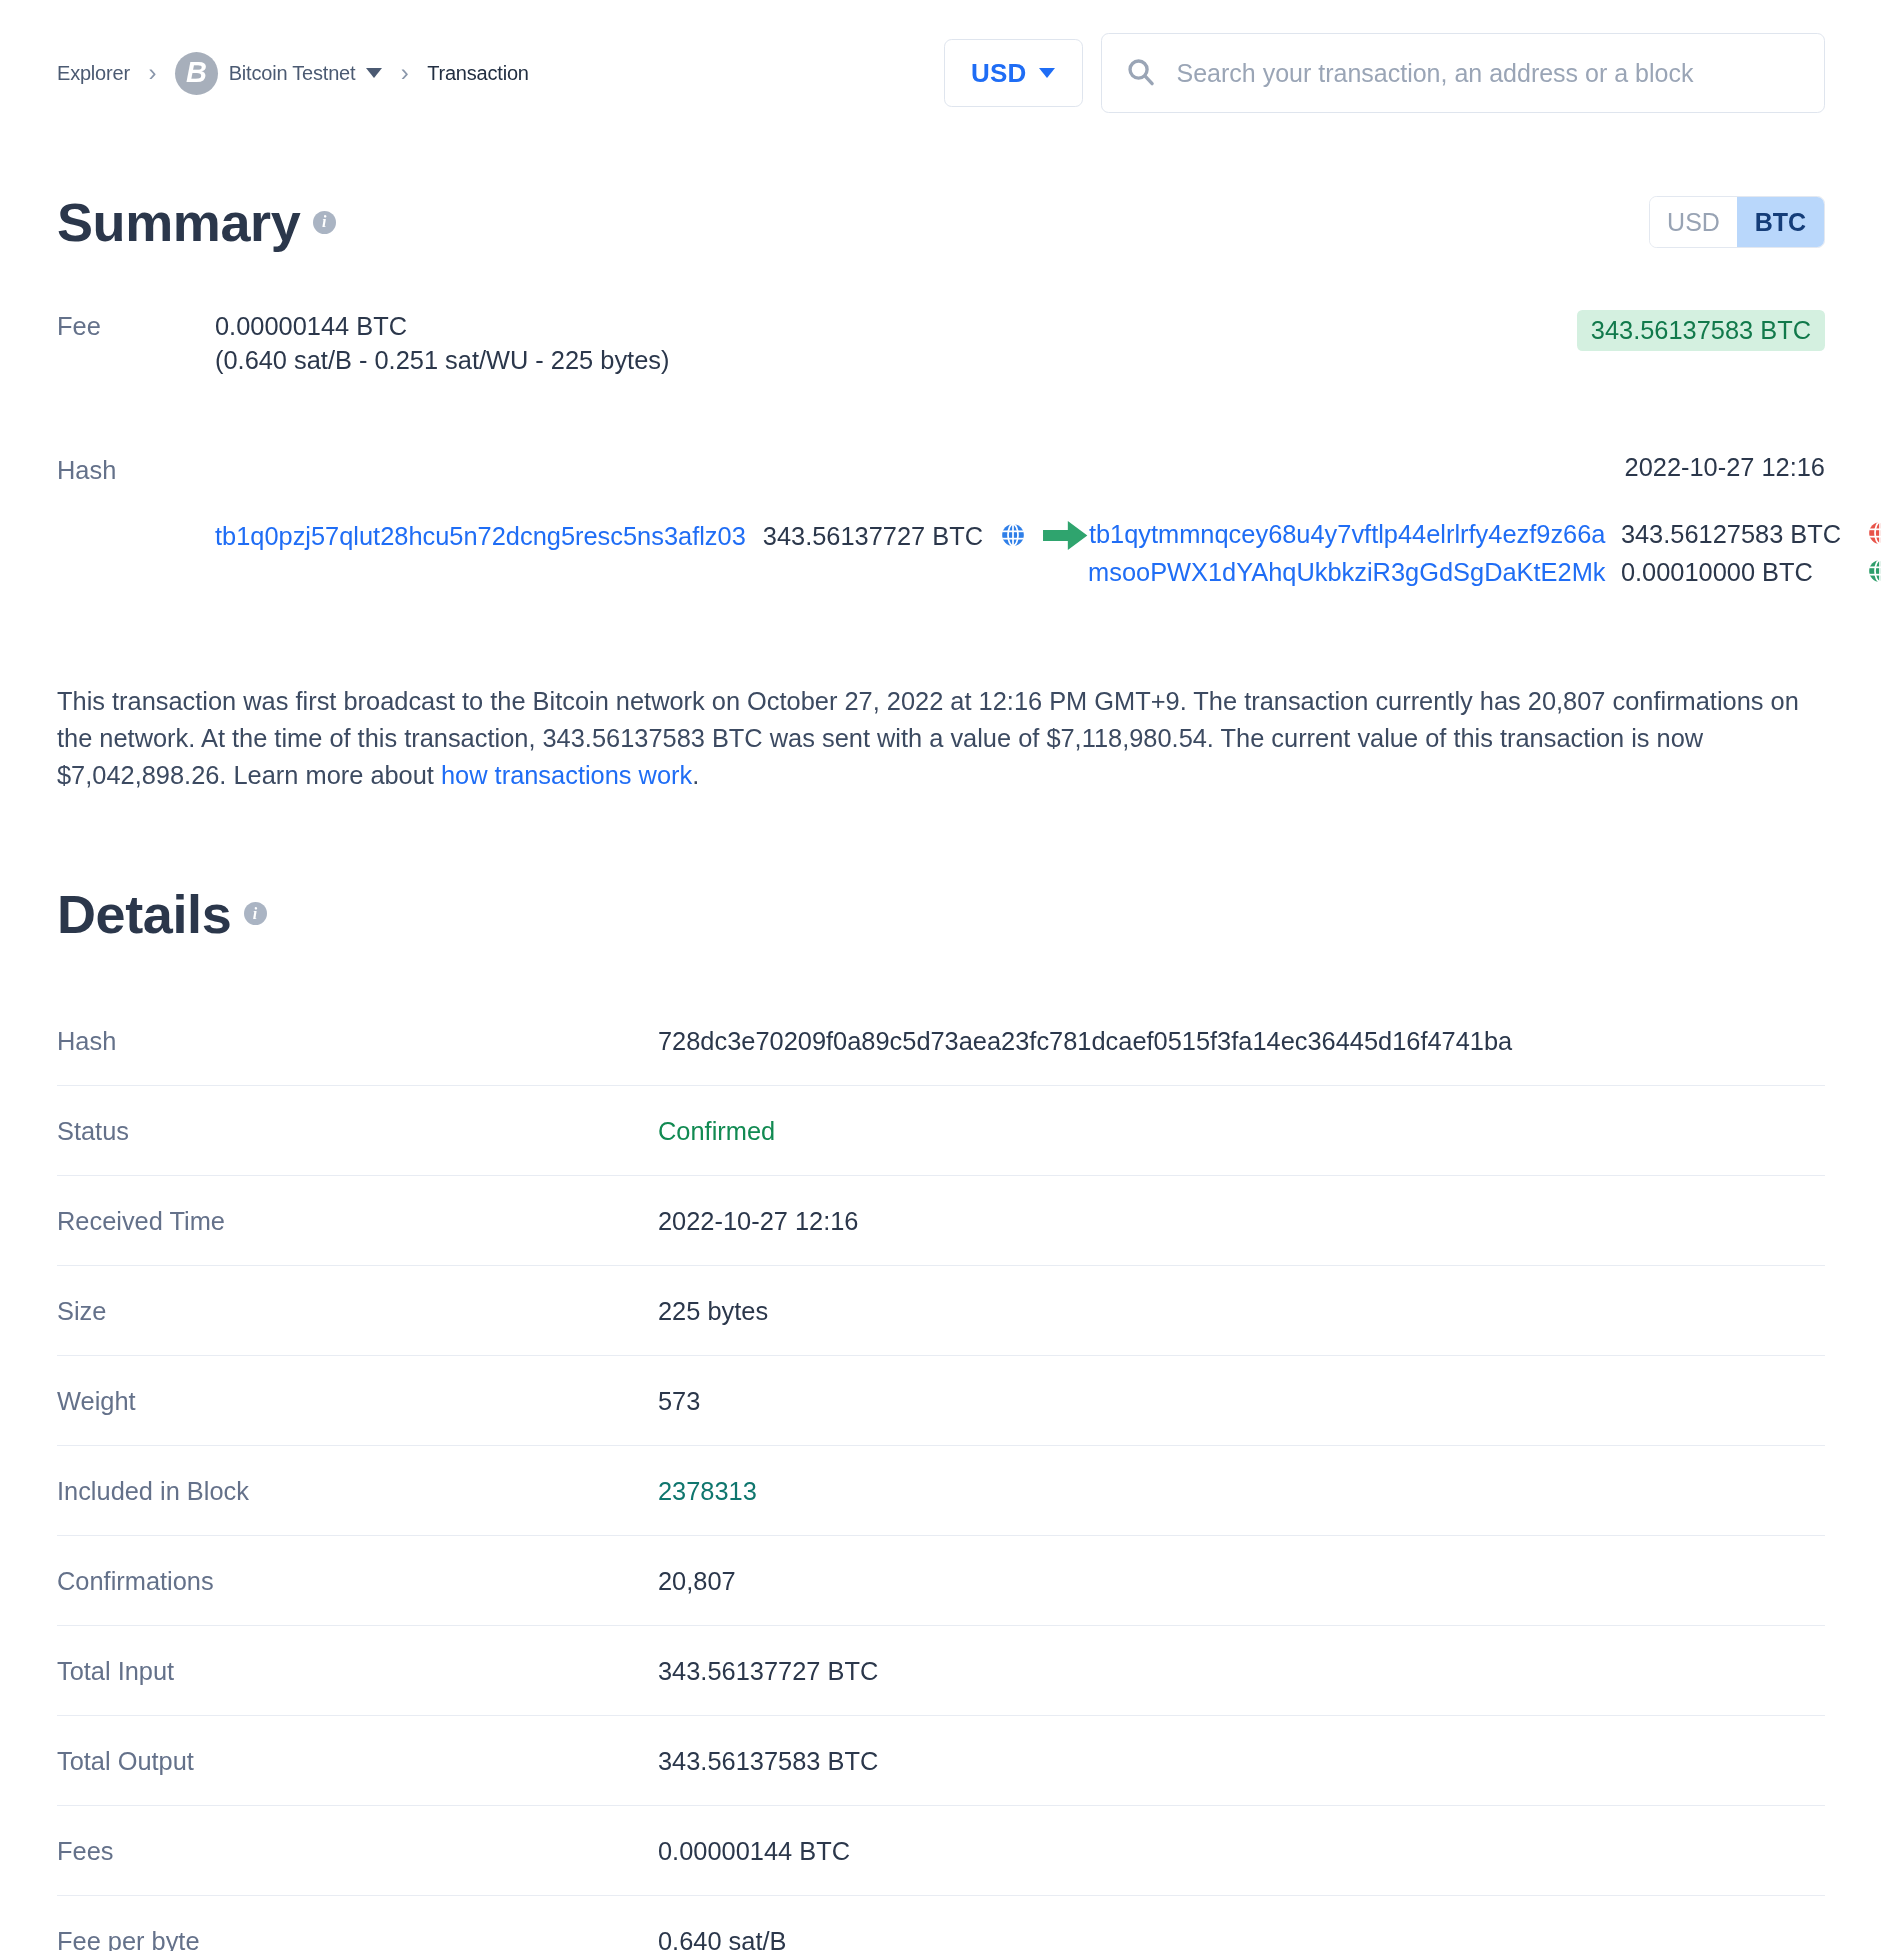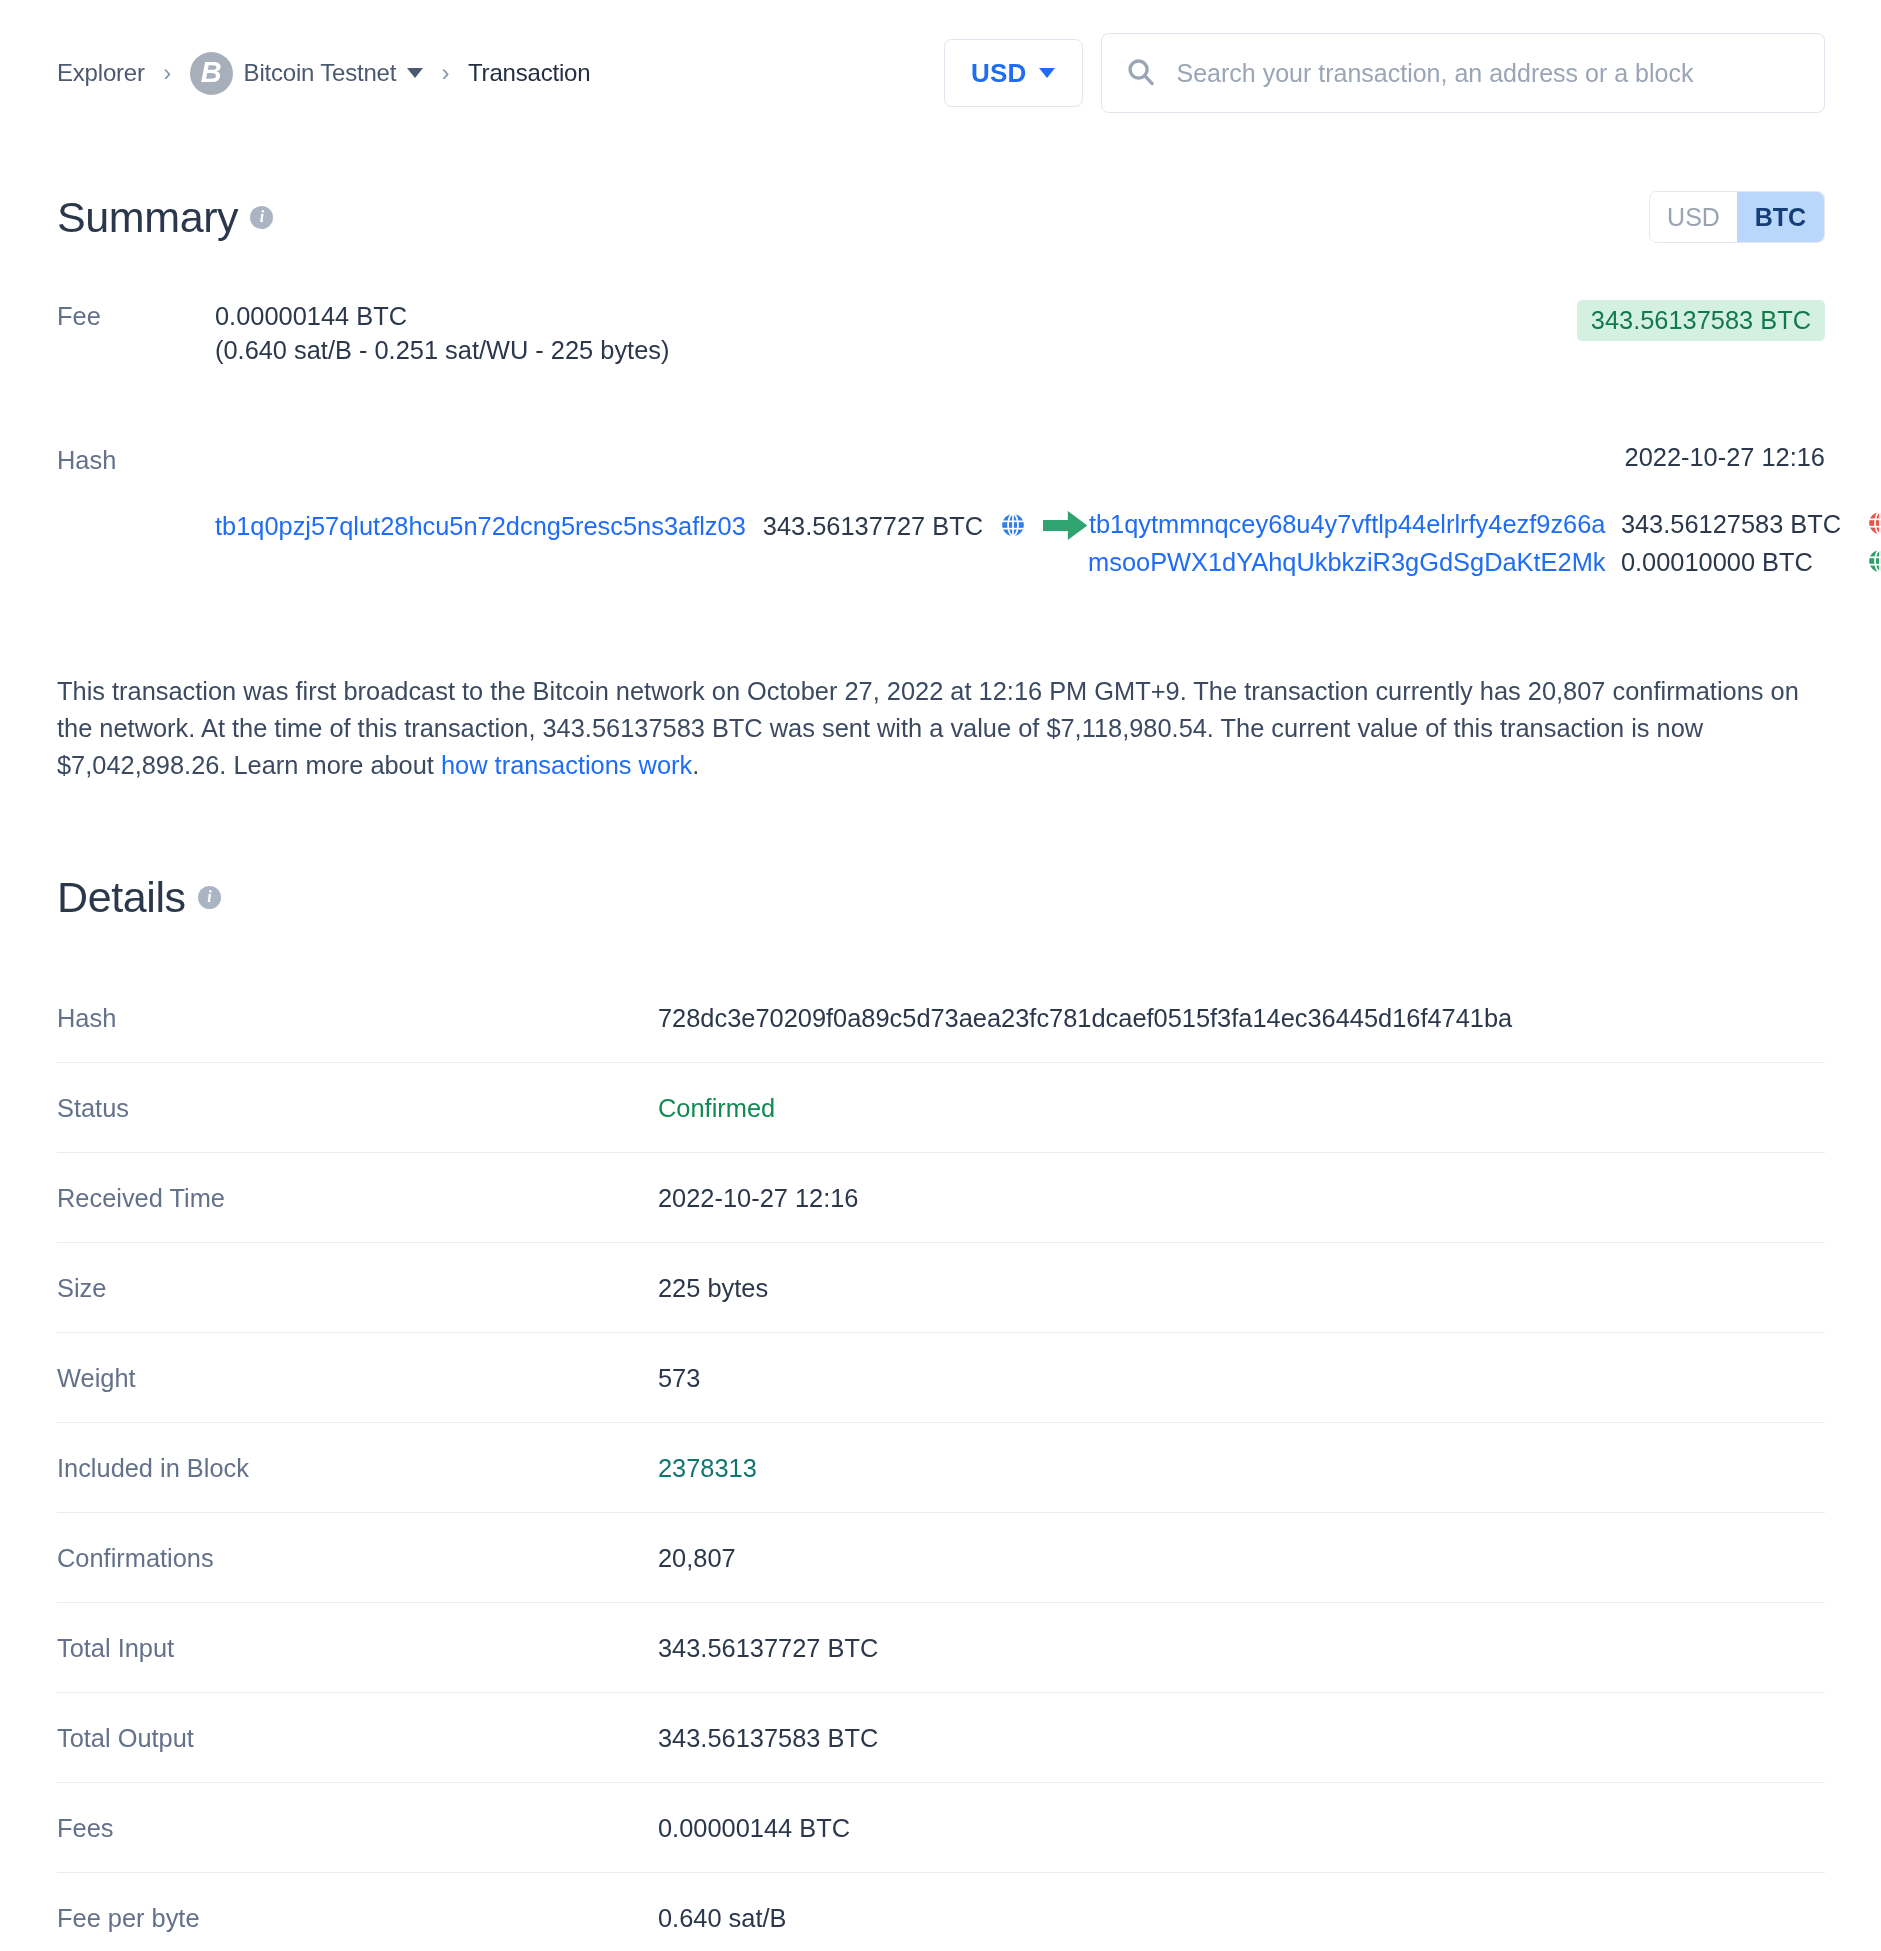--- a/index.html
+++ b/index.html
@@ -13,21 +13,21 @@
   .page { width: 1882px; min-height: 1951px; position: relative; background: #fff; }
 
   
   .topbar {
     display: flex; align-items: center;
     padding: 29px 57px 0 57px;
     height: 117px;
   }
   .breadcrumb { display: flex; align-items: center; flex: 0 0 auto; }
   .crumb {
-    font-size: 24px; color: #4b5a72; letter-spacing: -0.2px;
+    font-size: 20px; color: #4b5a72; letter-spacing: -0.2px;
     text-decoration: none; white-space: nowrap;
   }
   .crumb.active { color: #222f42; font-weight: 500; }
   .crumb-sep {
     color: #8a97ab; font-size: 24px; margin: 0 18.5px; line-height: 1;
   }
   .btc-badge {
     width: 43px; height: 43px; border-radius: 50%;
     background: #a7afbb; display: inline-flex;
     align-items: center; justify-content: center;
@@ -76,21 +76,21 @@
   .search-input::placeholder { color: #9aa5b6; }
 
   
   .content { padding: 0 57px; }
 
   .section-head {
     display: flex; align-items: center;
     margin-top: 74px;
   }
   .section-title {
-    font-size: 43px; font-weight: 400; color: #2b374b; letter-spacing: -0.4px;
+    font-size: 54px; font-weight: 700; color: #2b374b; letter-spacing: -0.4px;
   }
   .info-dot {
     width: 23px; height: 23px; border-radius: 50%;
     background: #aab4c3; color: #fff;
     font-size: 16px; font-weight: 700; font-style: italic;
     display: inline-flex; align-items: center; justify-content: center;
     margin-left: 12.3px; line-height: 1;
     font-family: "Liberation Serif", serif;
   }
   .unit-toggle {

